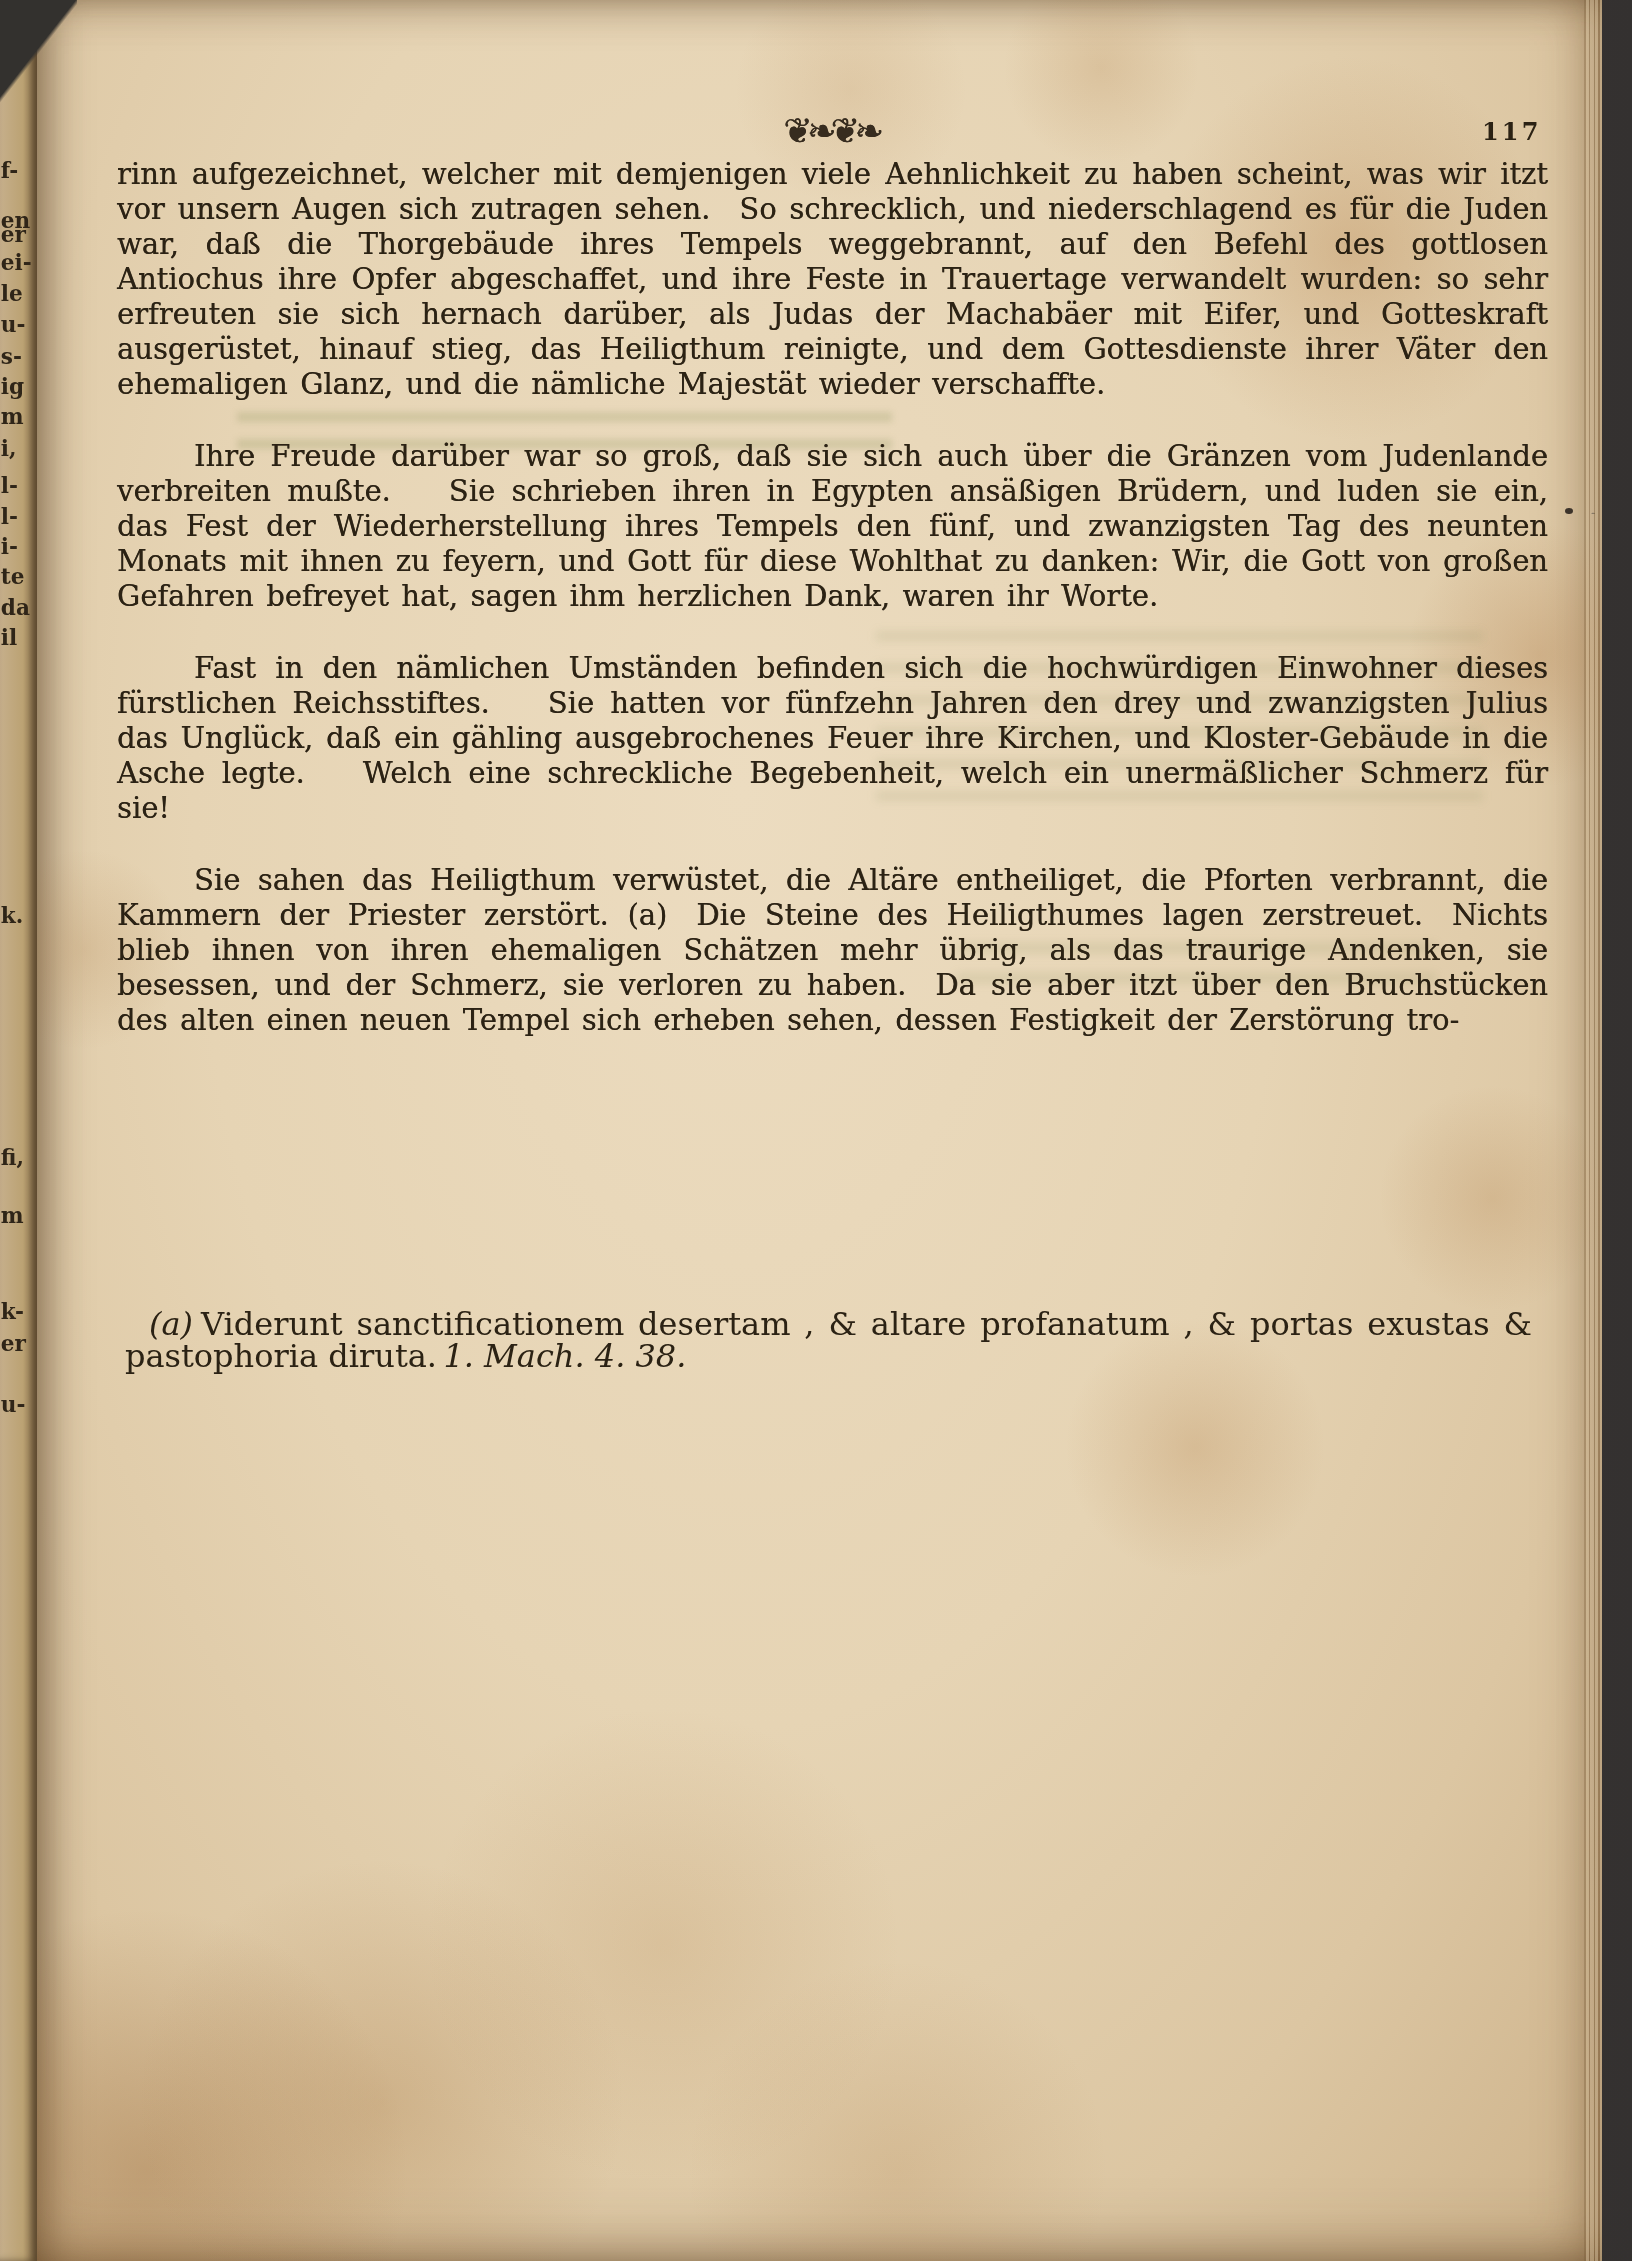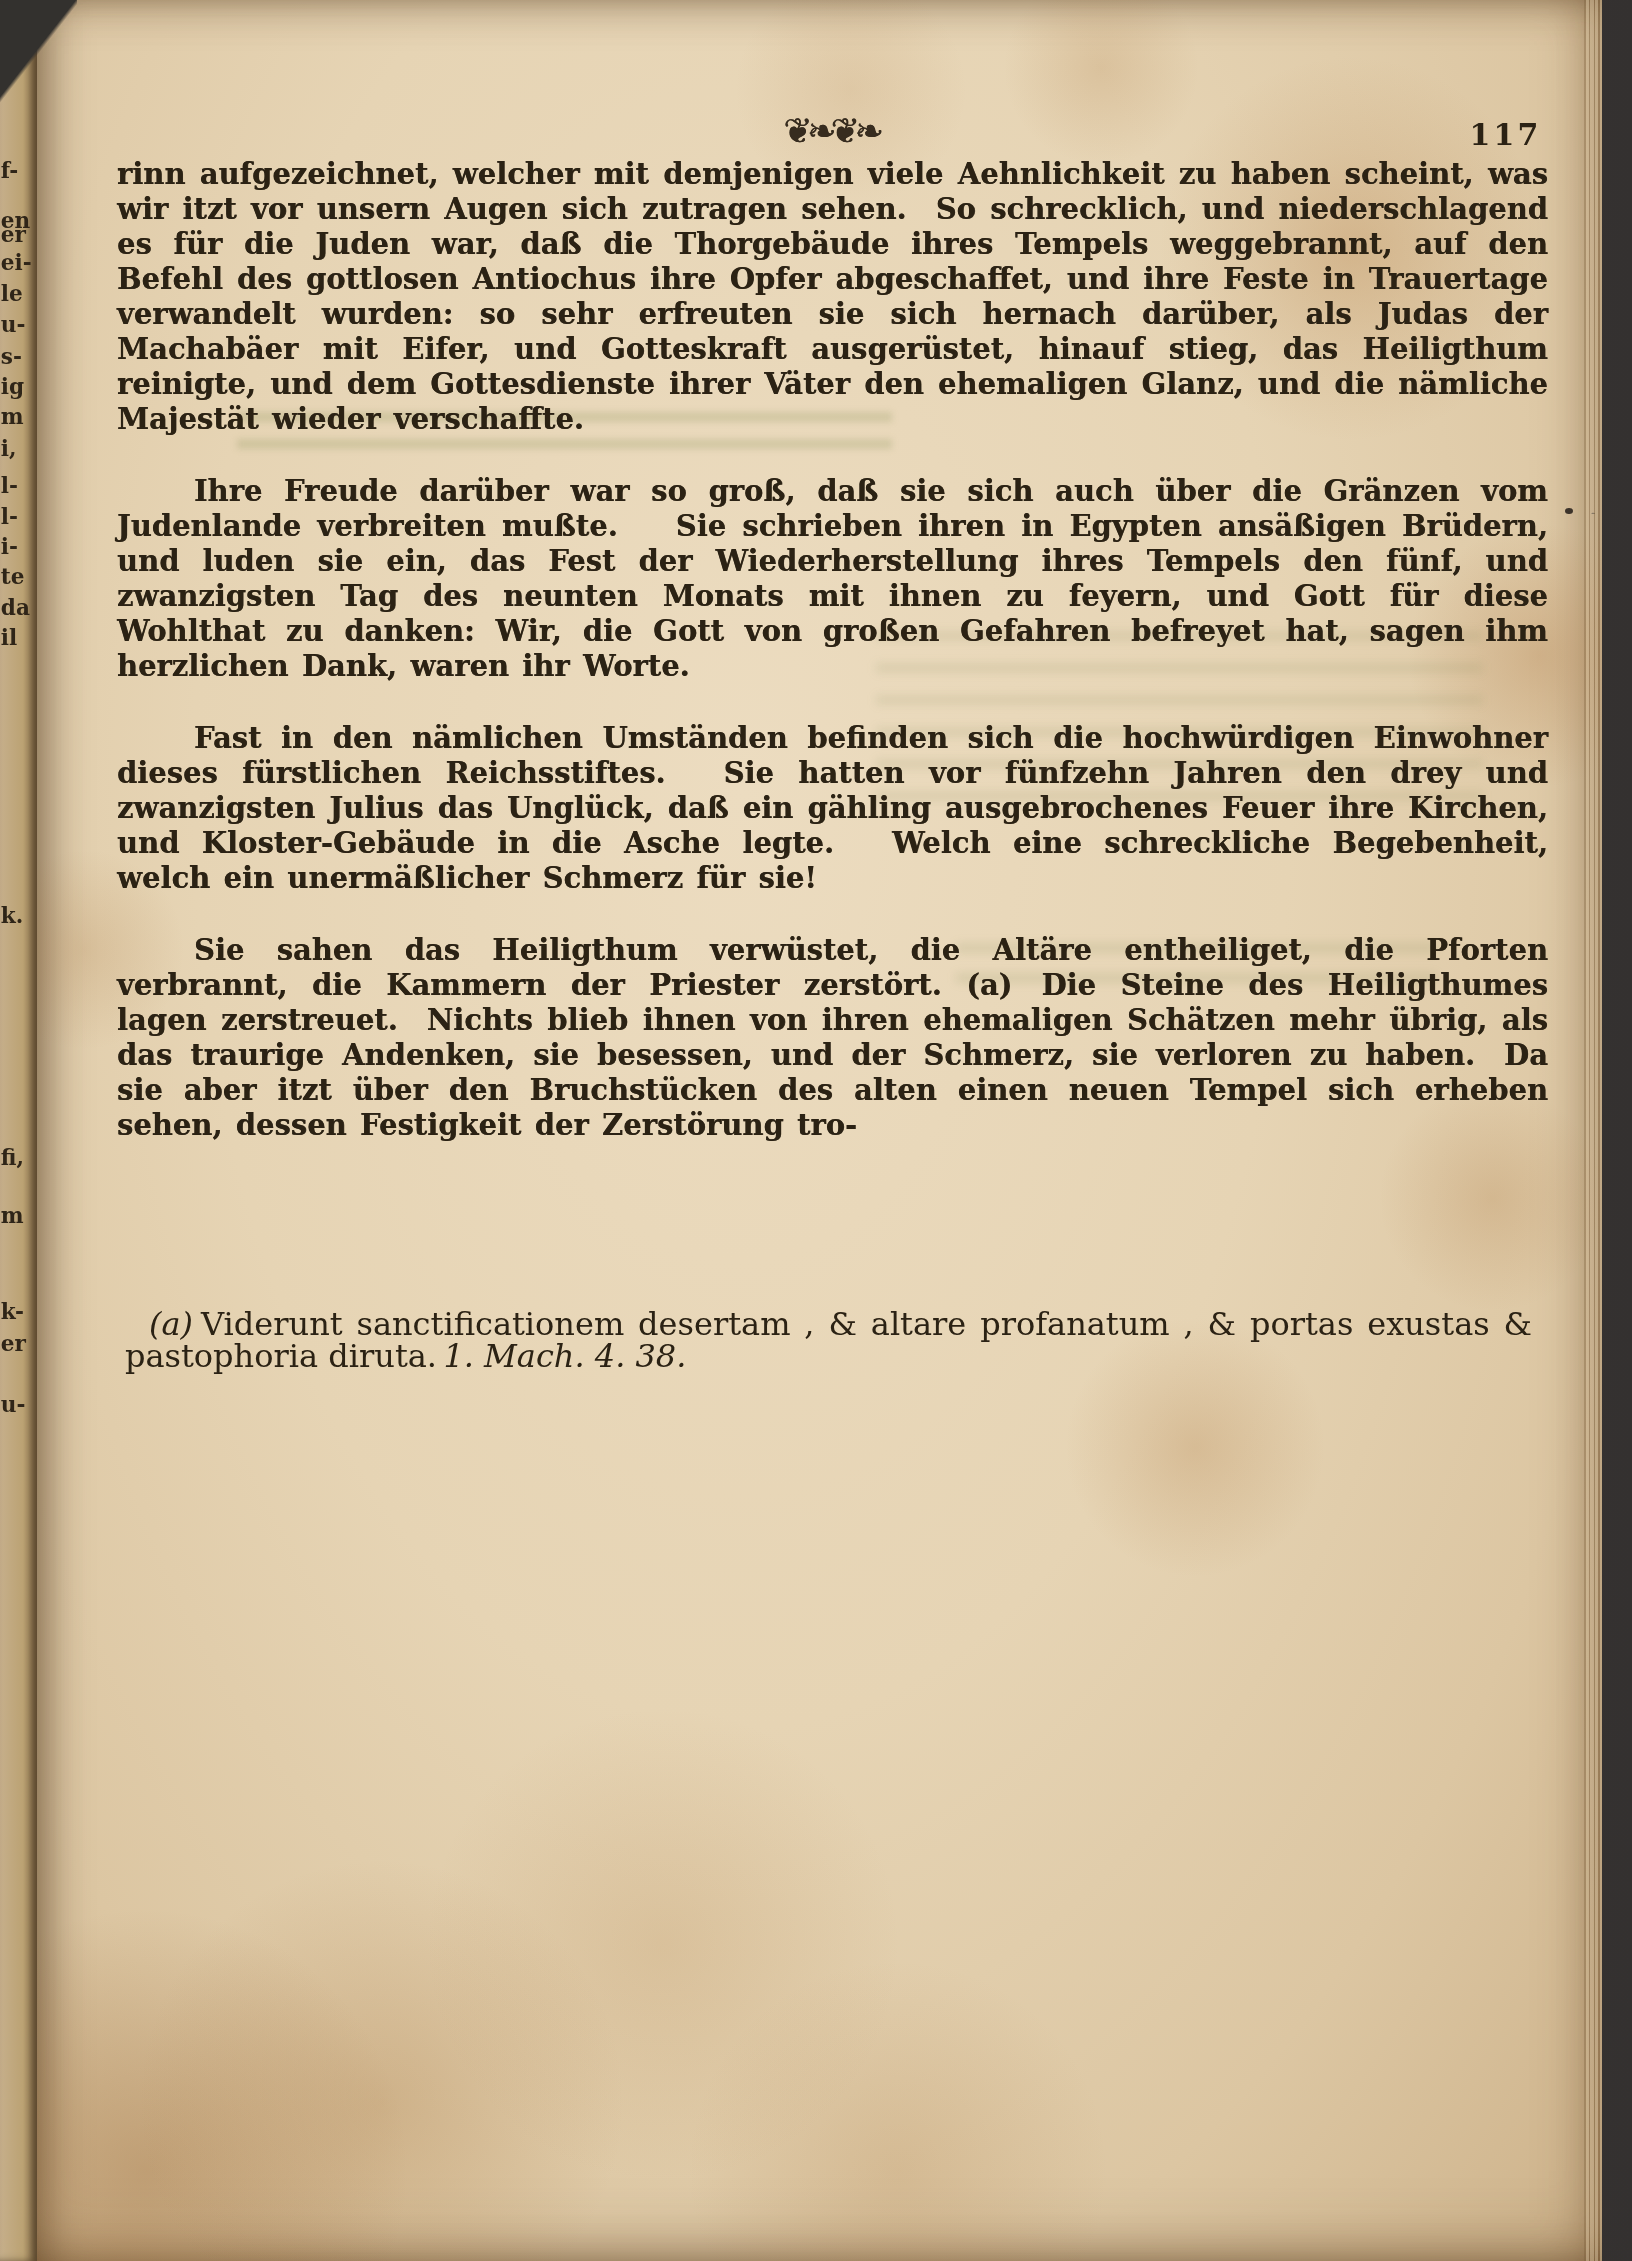--- a/index.html
+++ b/index.html
@@ -73,28 +73,28 @@
   }
 
   
   .page-header { position:absolute; top:114px; left:80px; width:1431px; height:45px; }
   .ornament {
     position:absolute; left:50%; transform:translateX(-52%); top:-3.2px;
     font-family:"DejaVu Sans", sans-serif; font-size:35px; letter-spacing:-5.6px;
     color:#372c1f; text-shadow:0.4px 0 0 #372c1f;
   }
   .page-number {
-    position:absolute; right:6.4px; top:3.2px; font-size:30px; font-weight:700;
+    position:absolute; right:6.4px; top:3.2px; font-size:24px; font-weight:700;
     letter-spacing:3.2px; color:#2b2214;
   }
 
   
   .text-block {
     position:absolute; top:157px; left:80px; width:1431px;
-    color:#2b2214; font-size:29px; line-height:35px; font-weight:700;
+    color:#2b2214; font-size:29px; line-height:35px; font-weight:400;
     text-align:justify; word-spacing:3.2px;
     text-shadow:0.3px 0 0 rgba(43,34,20,.8);
   }
   .para { margin:0; }
   .para + .para { margin-top:37px; }
   .para.indent { text-indent:77px; }
 
   .sig-row {
     position:absolute; top:1244px; left:80px; width:1431px; height:35px;
     font-size:27px; font-weight:700; color:#2b2214;

